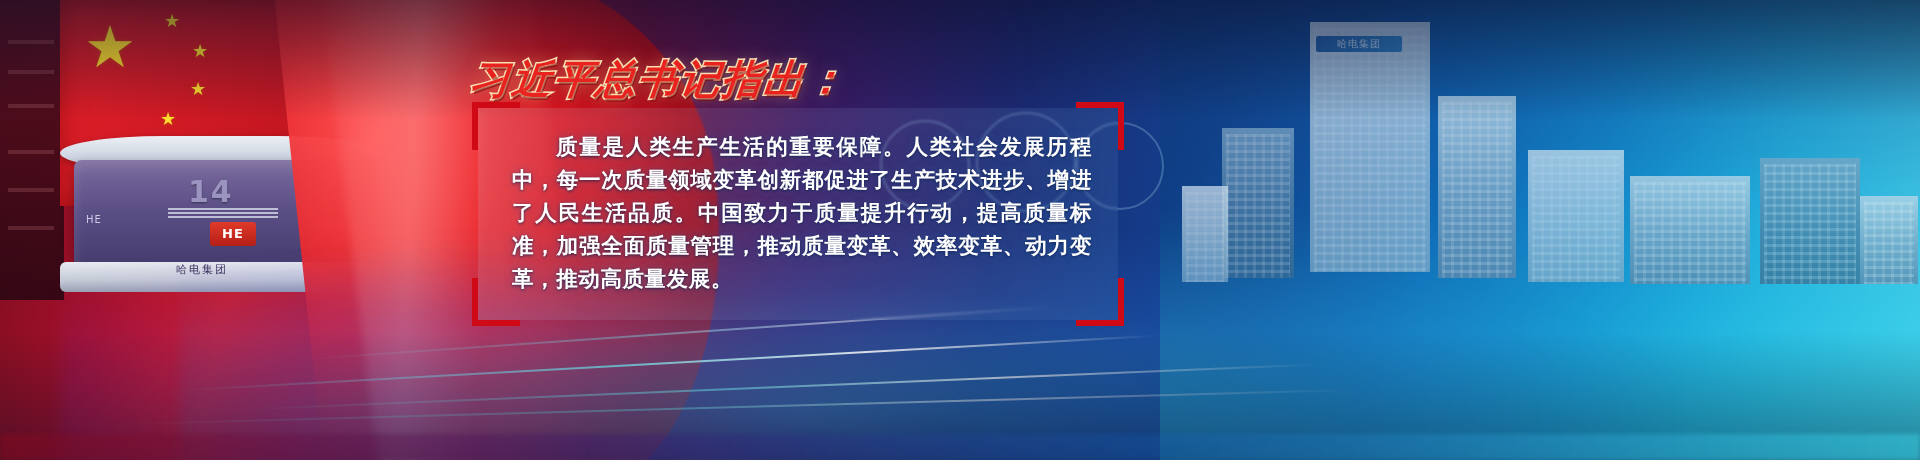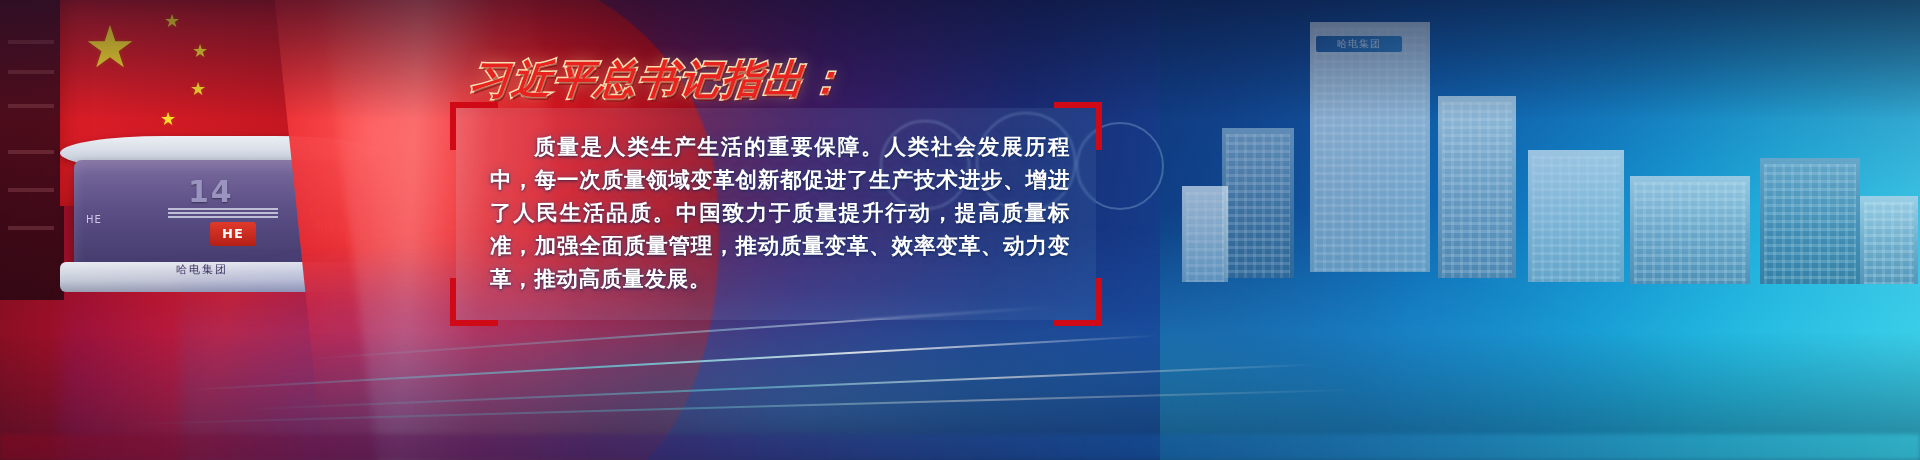--- a/index.html
+++ b/index.html
@@ -163,21 +163,21 @@
   .left-panel i{
     position:absolute;left:8px;width:46px;height:4px;background:rgba(255,180,180,.18);
   }
 
   
   .rings{position:absolute;left:880px;top:112px;width:320px;height:120px;opacity:.28;}
   .ring{position:absolute;border:2px solid rgba(190,235,255,.9);border-radius:50%;}
 
   
   .quote{
-    position:absolute;left:456px;top:108px;width:640px;height:212px;
+    position:absolute;left:478px;top:108px;width:640px;height:212px;
     background:linear-gradient(115deg, rgba(210,220,240,.16) 0%, rgba(160,190,230,.12) 45%, rgba(120,190,235,.10) 100%);
     backdrop-filter:blur(1px);
   }
   .corner{position:absolute;width:42px;height:42px;border:6px solid #cf0a16;}
   .corner.tl{left:-6px;top:-6px;border-right:none;border-bottom:none;}
   .corner.tr{right:-6px;top:-6px;border-left:none;border-bottom:none;}
   .corner.bl{left:-6px;bottom:-6px;border-right:none;border-top:none;}
   .corner.br{right:-6px;bottom:-6px;border-left:none;border-top:none;}
 
   .quote-body{

